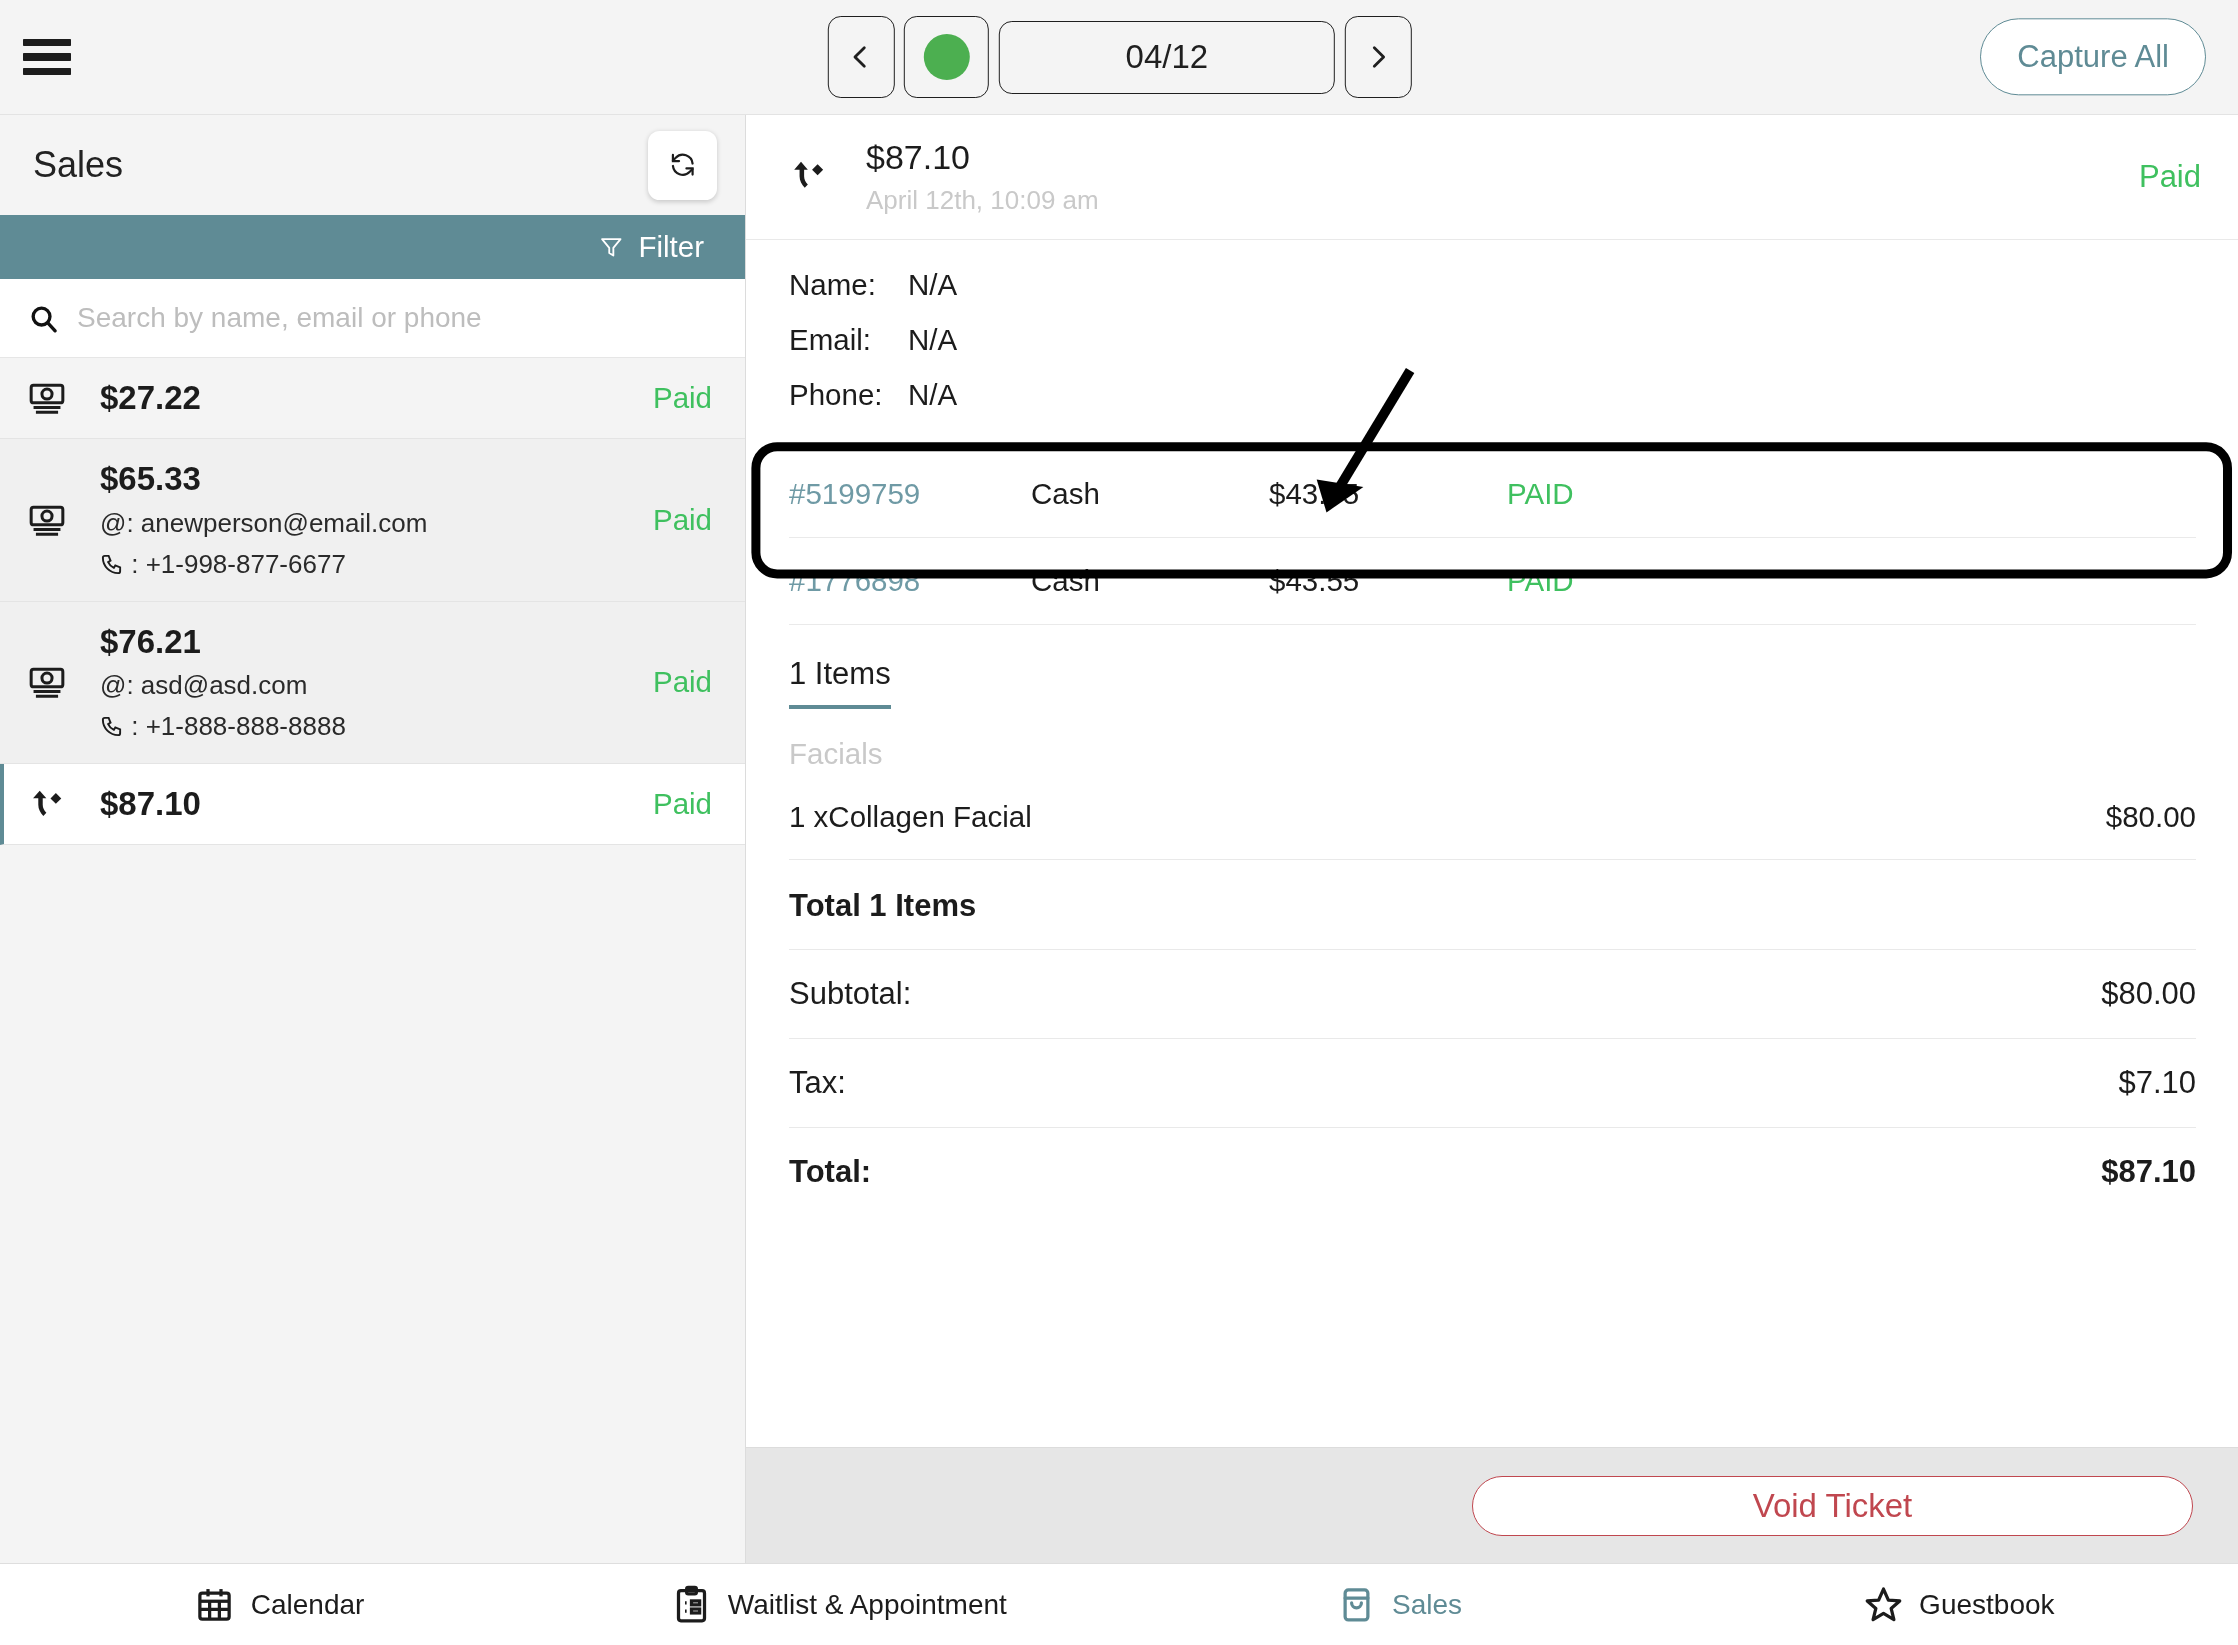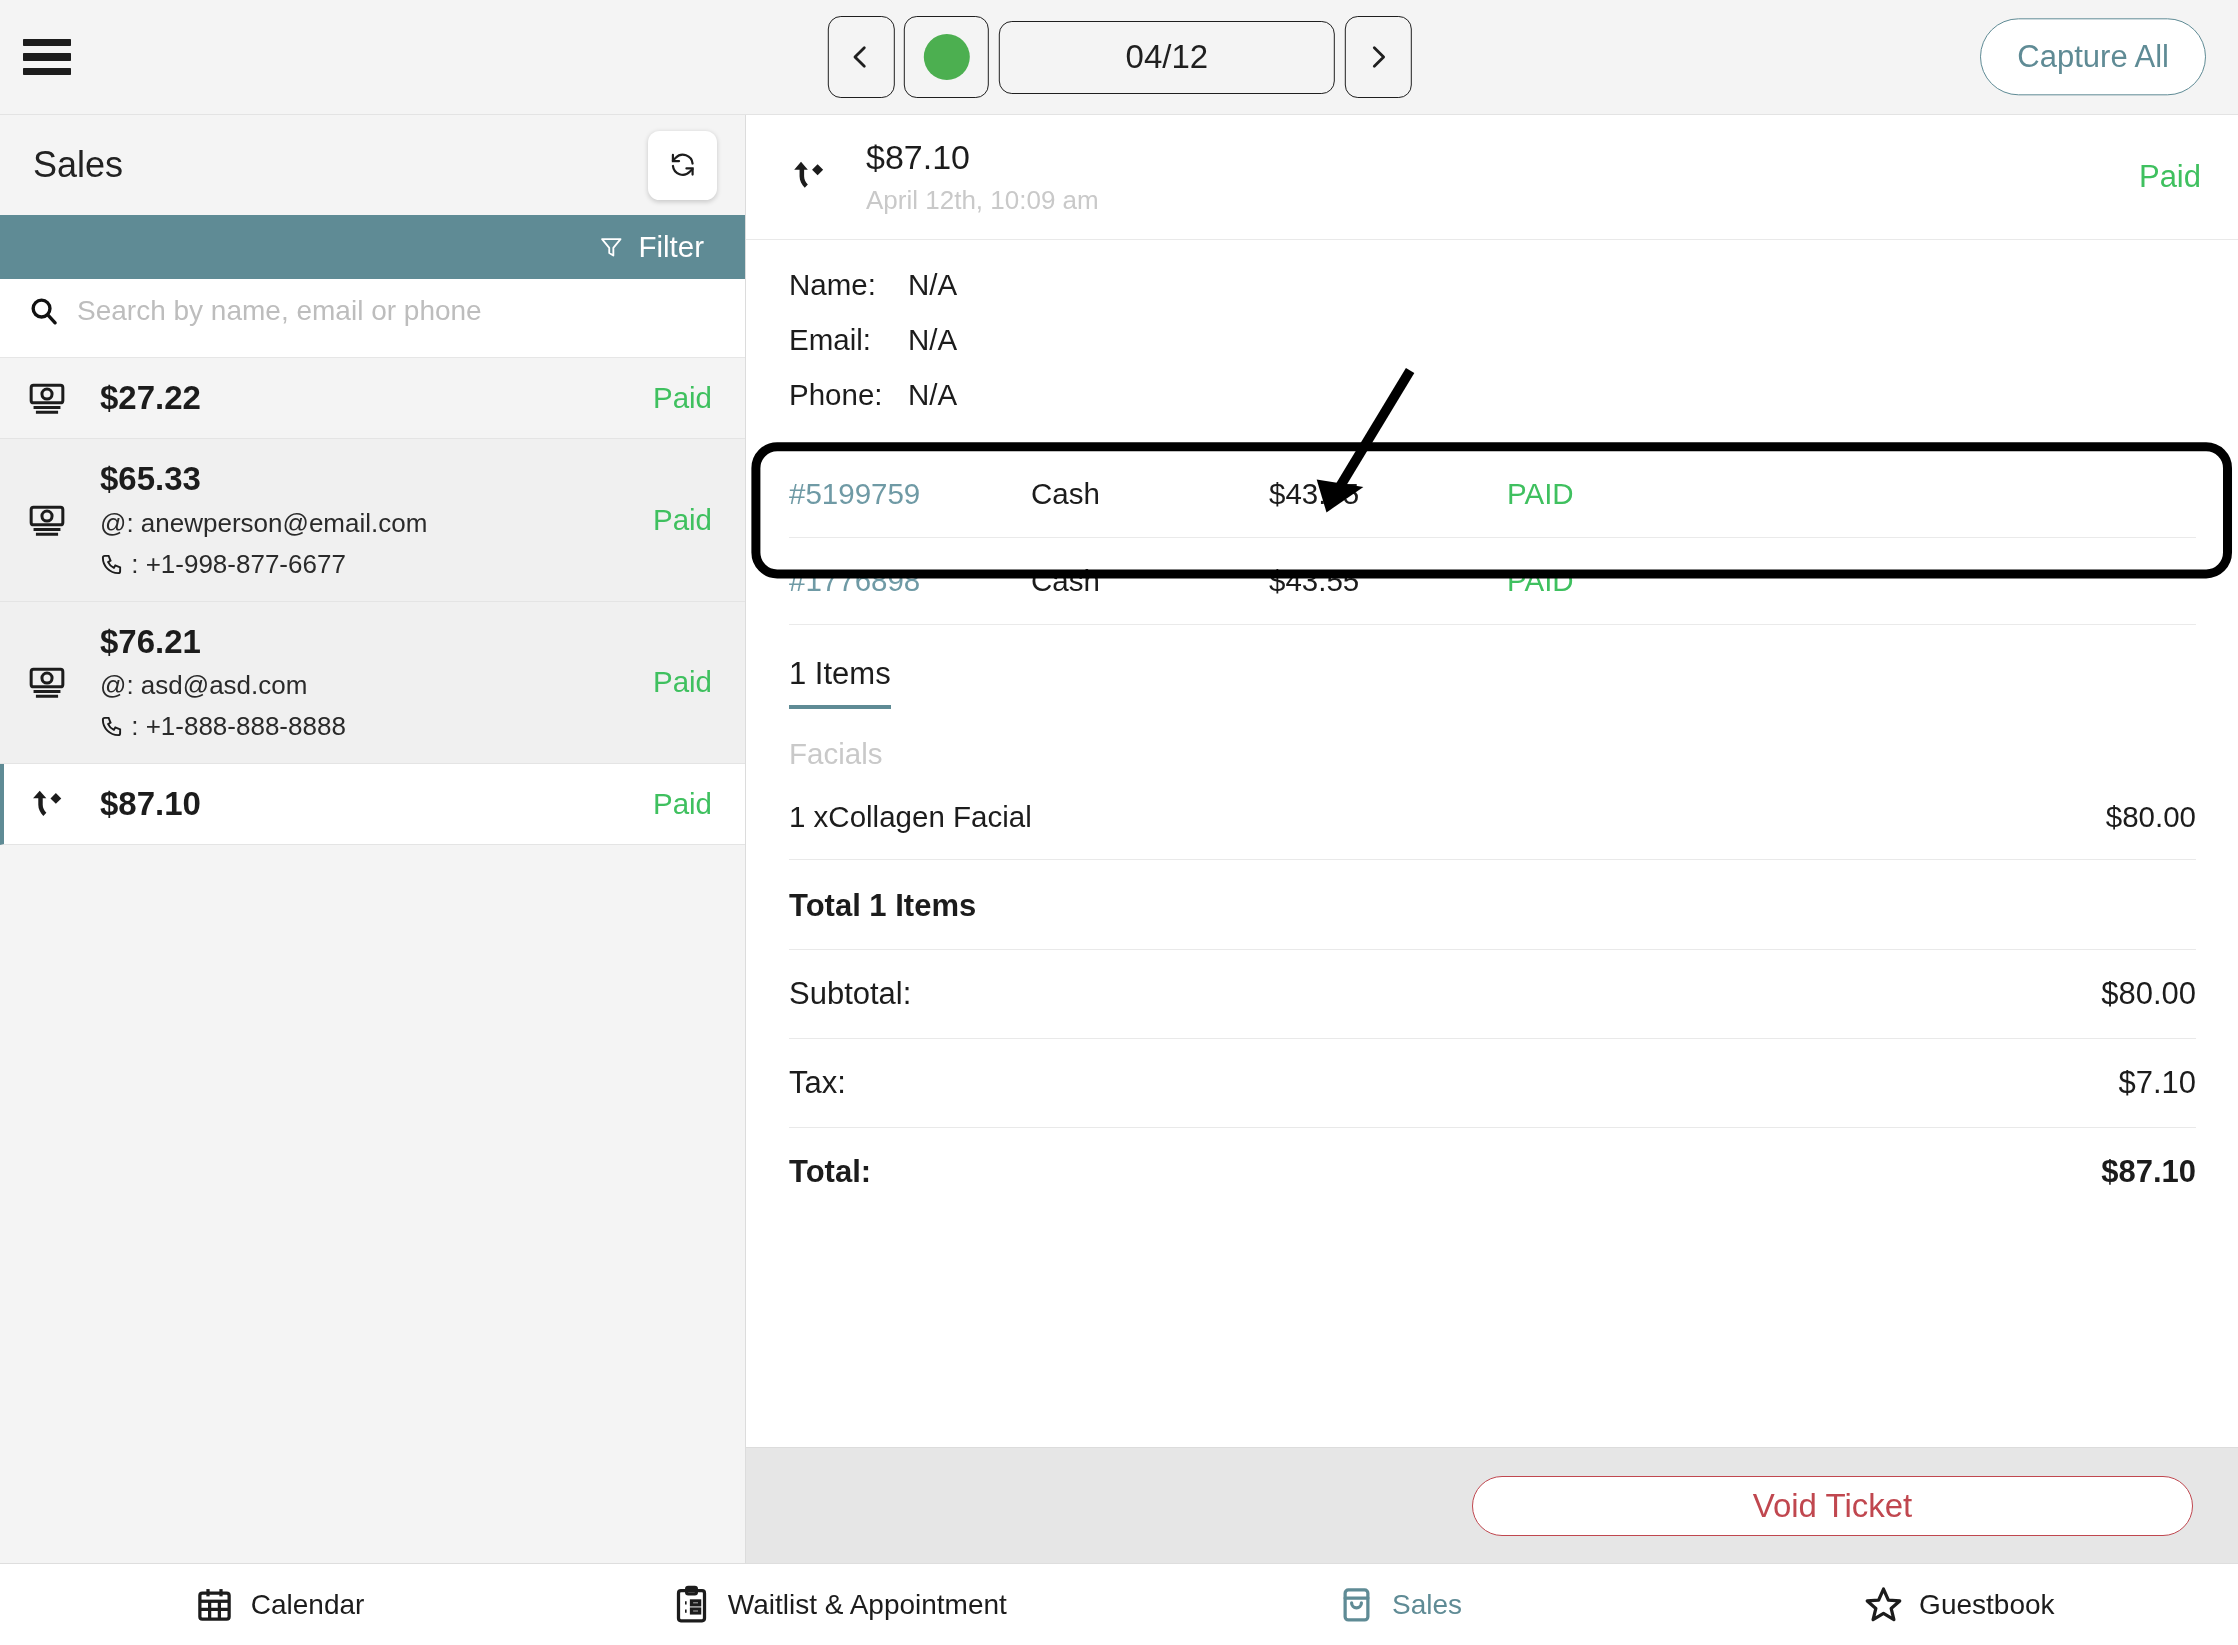--- a/index.html
+++ b/index.html
@@ -103,21 +103,21 @@
     display: flex; align-items: center; justify-content: flex-end;
     padding-right: 41px; gap: 14.8px;
     color: #ffffff; font-size: 29.5px;
     cursor: pointer;
   }
   .filterbar svg { width: 24.6px; height: 24.6px; }
 
   .searchrow {
     height: 79px; flex: 0 0 79px;
     background: #ffffff;
-    display: flex; align-items: flex-start; gap: 18px;
+    display: flex; align-items: center; gap: 18px;
     padding: 16px 28px;
     border-bottom: 0.8px solid #e6e6e6;
   }
   .searchrow svg { width: 31px; height: 31px; flex: 0 0 31px; }
   .searchrow input {
     flex: 1; border: none; outline: none;
     font-size: 28px; color: #333;
     font-family: "Liberation Sans", sans-serif;
     background: transparent;
   }

